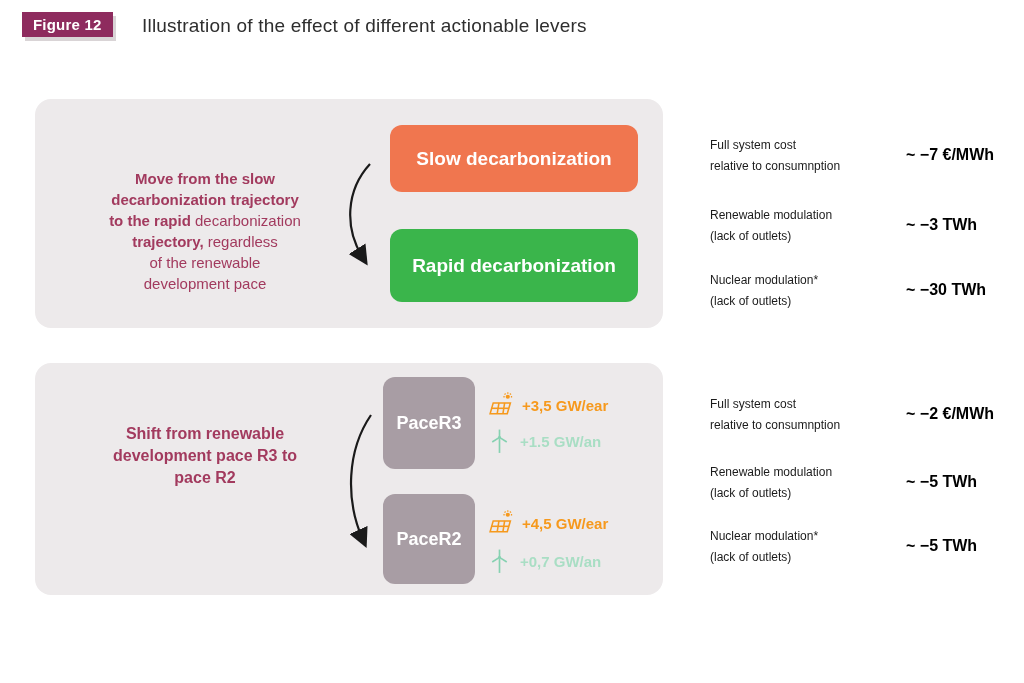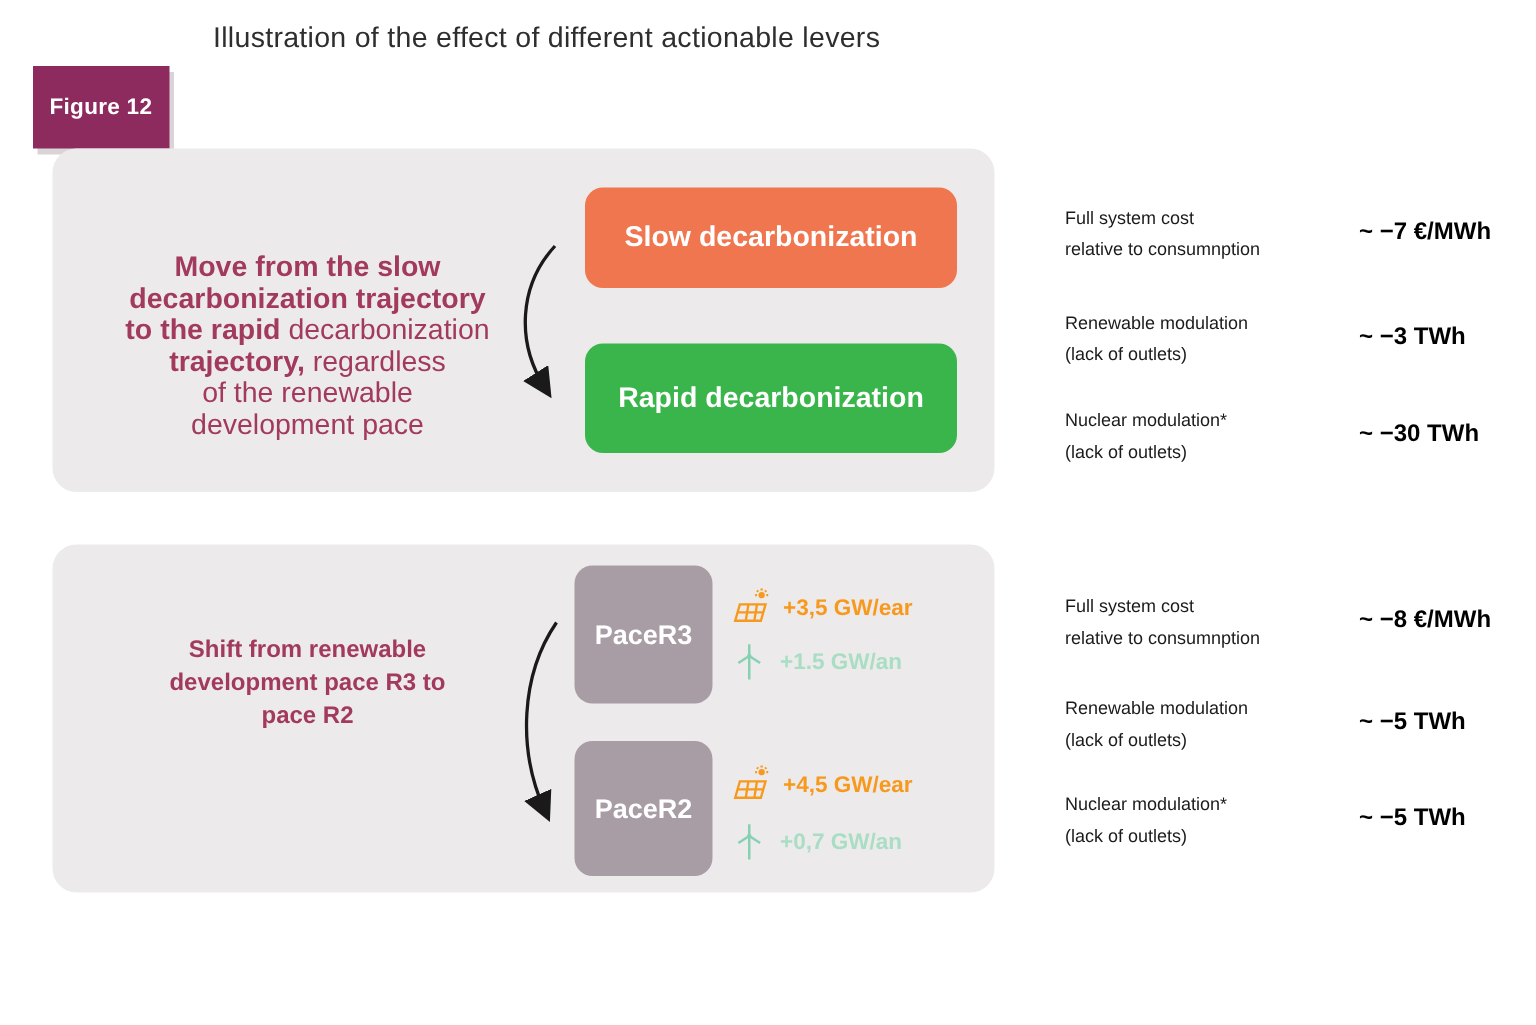--- a/index.html
+++ b/index.html
@@ -3,35 +3,35 @@
 <meta charset="utf-8">
 <style>
   html,body { margin:0; padding:0; background:#ffffff; }
   .page {
     position:relative; width:1024px; height:683px; background:#ffffff;
     font-family:"Liberation Sans", sans-serif; overflow:hidden;
   }
   .badge {
     position:absolute; left:22px; top:12px;
     background:#8e2b5e; color:#ffffff; font-weight:bold; font-size:15px;
-    padding:19px 11px; box-shadow:3px 4px 0 #d9d4d6; letter-spacing:.2px;margin-top:32px;
+    padding:4px 11px; box-shadow:3px 4px 0 #d9d4d6; letter-spacing:.2px;
   }
   .title {
     position:absolute; left:142px; top:15px;
     font-size:19px; color:#2e2e2e; letter-spacing:.2px;
   }
   .panel {
     position:absolute; background:#edeaeb; border-radius:16px;
   }
   .panel1 { left:35px; top:99px;  width:628px; height:229px; }
   .panel2 { left:35px; top:363px; width:628px; height:232px; }
 
   .desc {
     position:absolute; text-align:center; color:#a23a5e;
-    font-size:19px; line-height:21px;
+    font-size:15px; line-height:21px;
   }
   .desc1 { left:20px; top:69px; width:300px; }
   .desc2 { left:20px; top:60px; width:300px; font-weight:bold; font-size:16px; line-height:22px;}
   .b { font-weight:bold; }
 
   .btn {
     position:absolute; left:355px; width:248px; border-radius:12px;
     color:#ffffff; font-weight:bold; font-size:19px;
     display:flex; align-items:center; justify-content:center;
   }
@@ -211,21 +211,21 @@
       <span>(lack of outlets)</span>
     </div>
     <div class="mvalue">~ −30 TWh</div>
   </div>
 
   <div class="mrow m2a">
     <div class="mlabel">
       <span>Full system cost</span><br>
       <span>relative to consumnption</span>
     </div>
-    <div class="mvalue">~ −8 €/MWh</div>
+    <div class="mvalue">~ −2 €/MWh</div>
   </div>
   <div class="mrow m2b">
     <div class="mlabel">
       <span>Renewable modulation</span><br>
       <span>(lack of outlets)</span>
     </div>
     <div class="mvalue">~ −5 TWh</div>
   </div>
   <div class="mrow m2c">
     <div class="mlabel">

